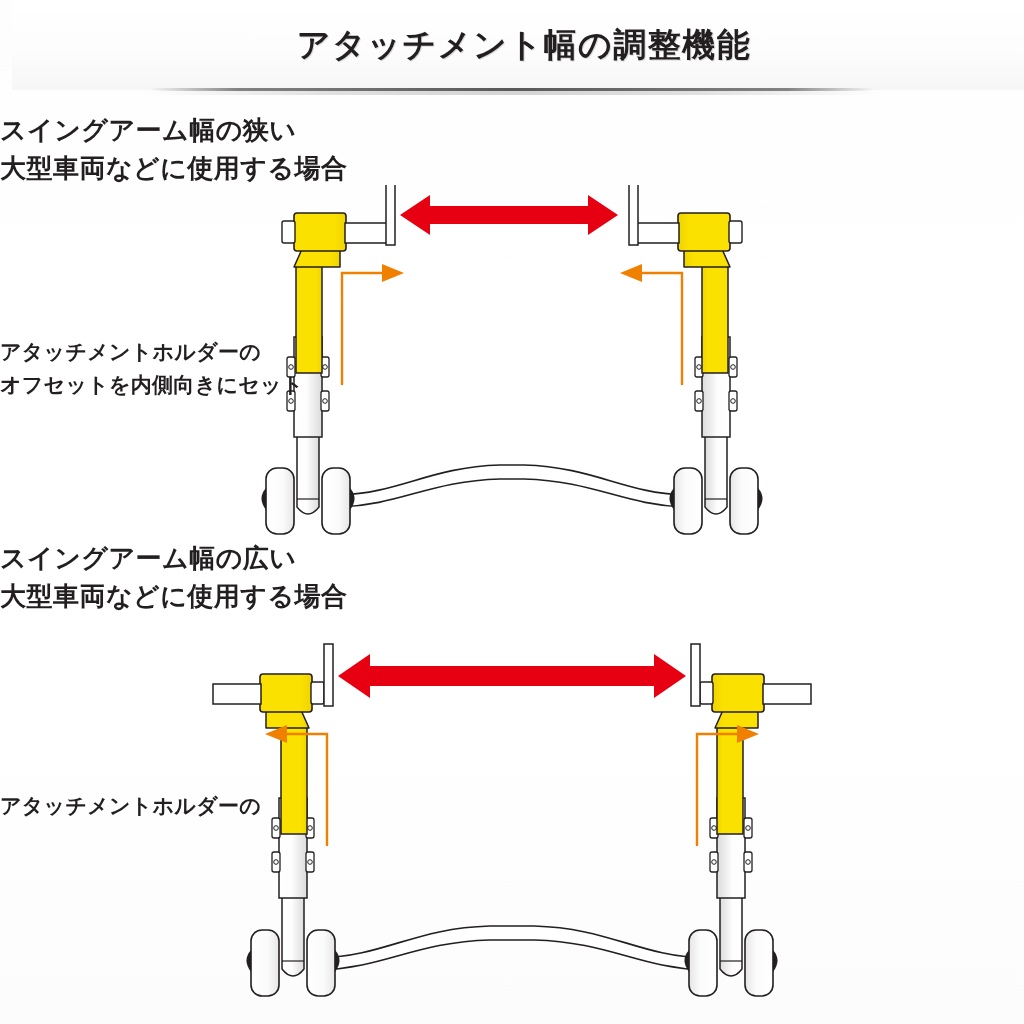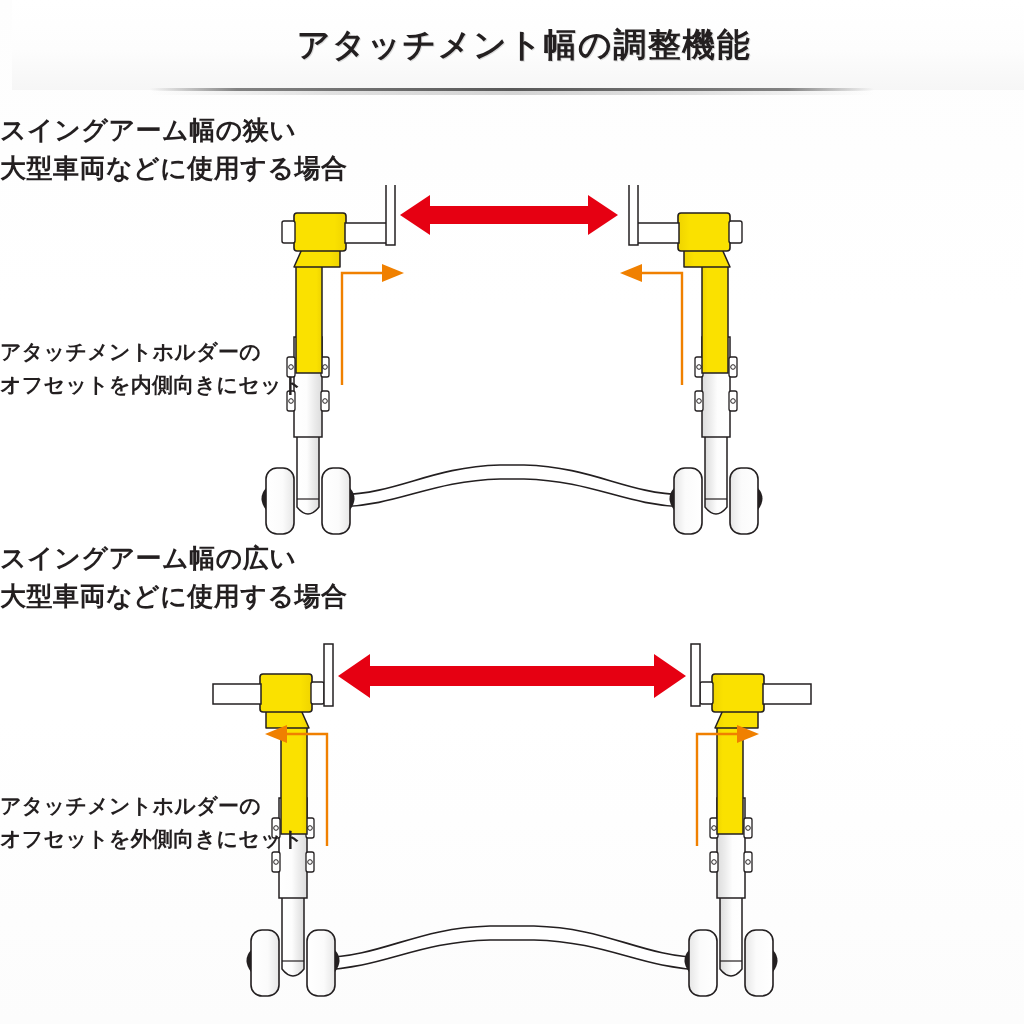--- a/index.html
+++ b/index.html
@@ -365,16 +365,15 @@
       <path d="M 265,94 L 287,85 L 287,103 Z" fill="#F08000"></path>
     </g>
     <g>
       <path d="M 697,206 L 697,94 L 739,94" fill="none" stroke="#F08000" stroke-width="2.4"></path>
       <path d="M 759,94 L 737,85 L 737,103 Z" fill="#F08000"></path>
     </g>
   </svg>
 
   <div class="caption" id="caption-2">
     <span class="l1">アタッチメントホルダーの</span>
-    <span class="l2">オフセットを外側向きにセット</span>
   </div>
 
 </div>
 
 </body></html>

